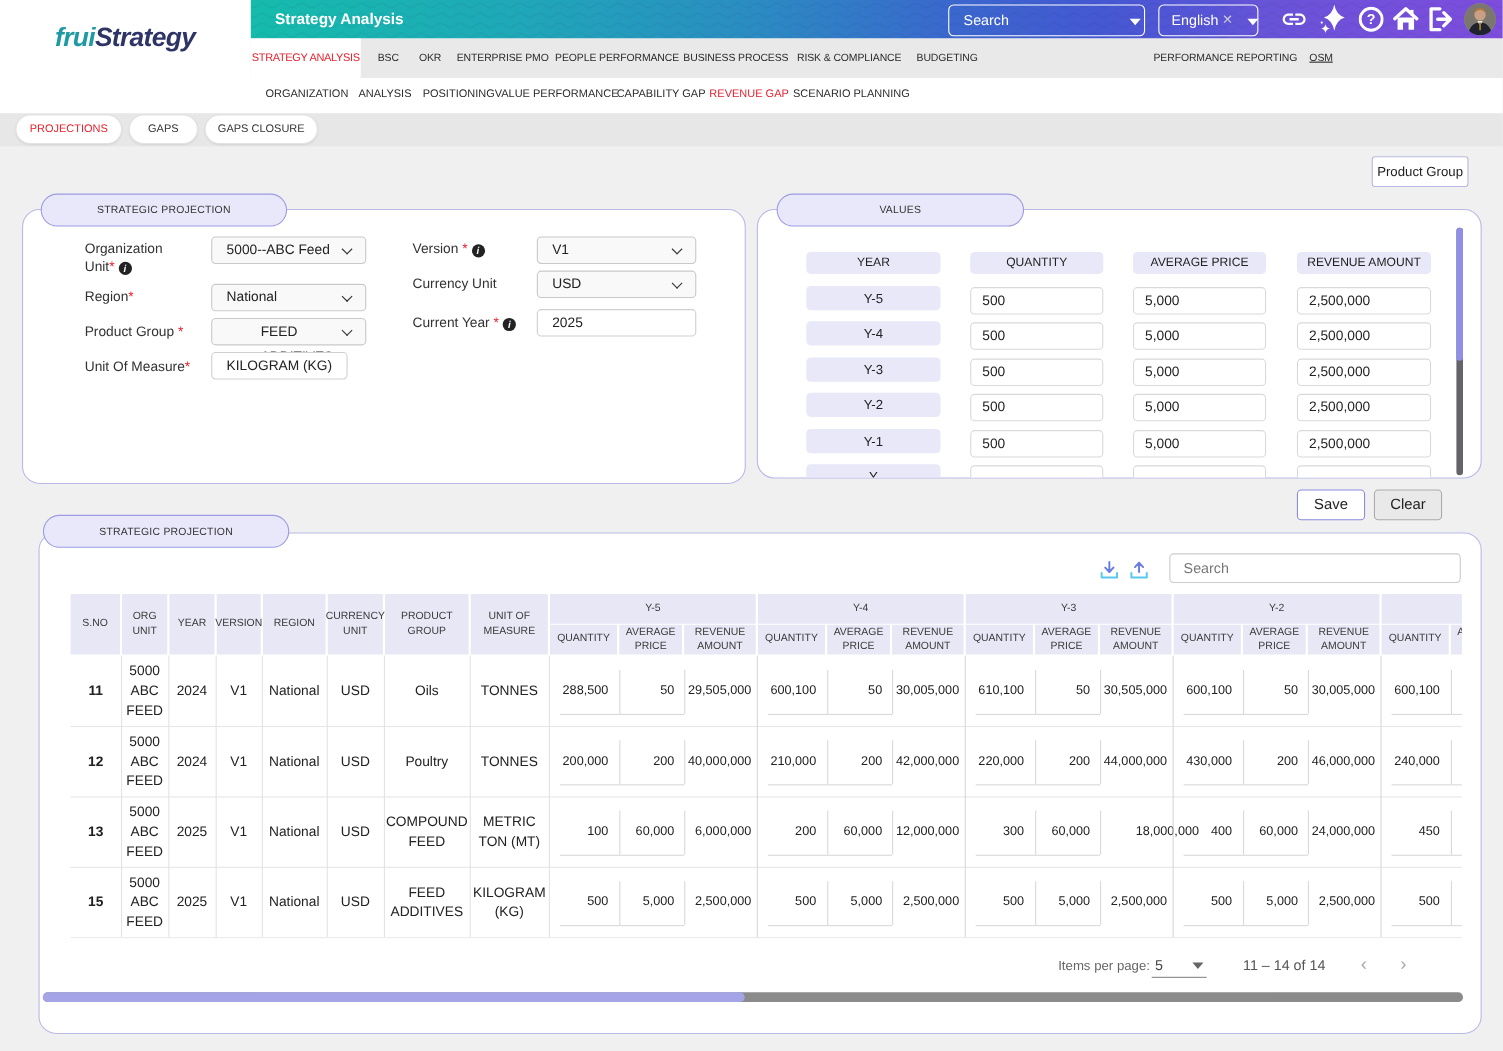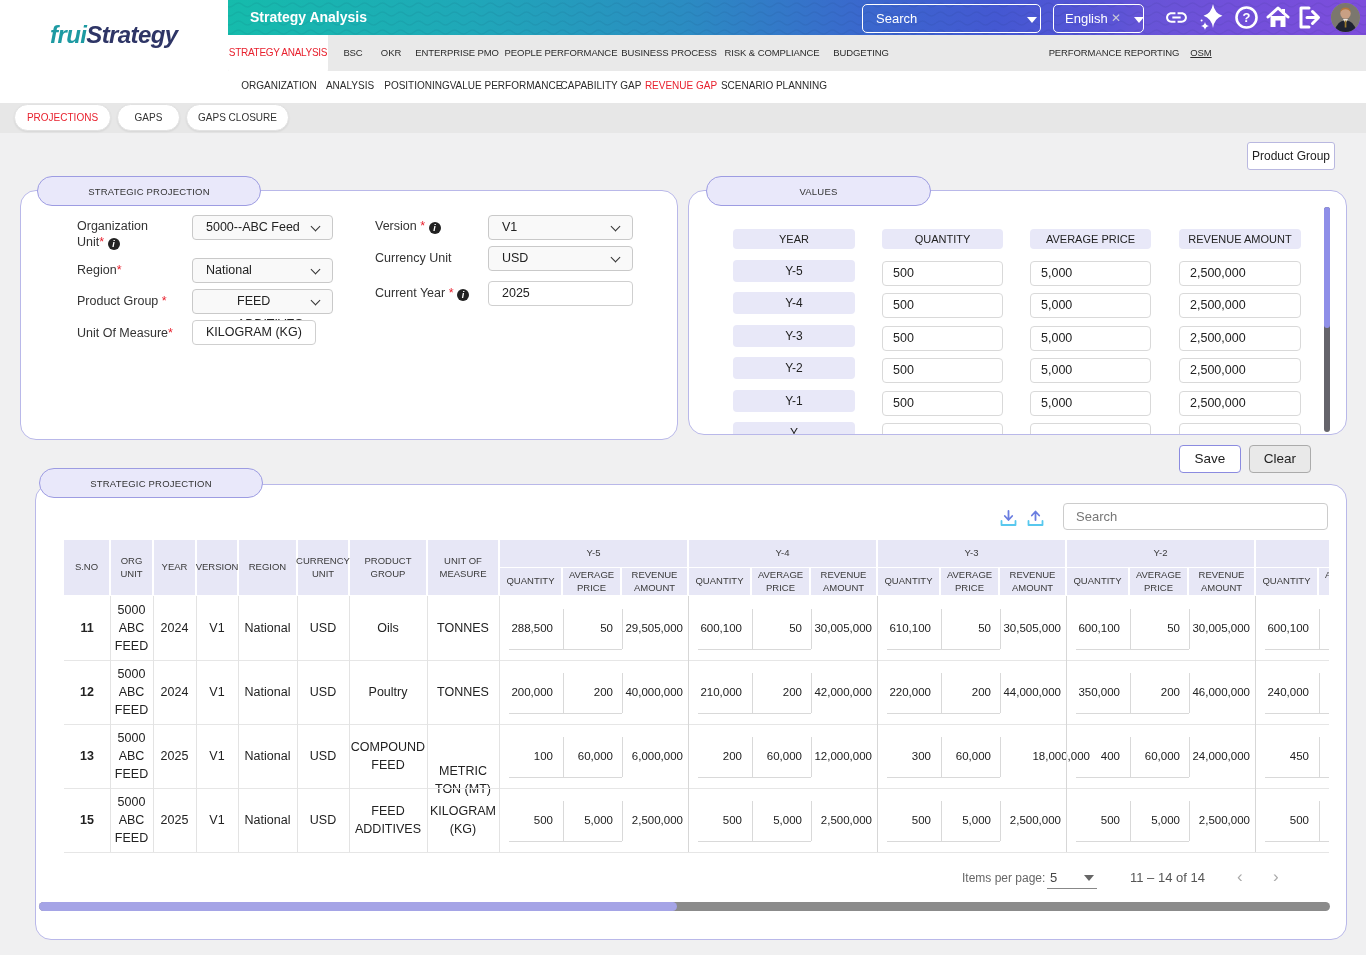--- a/index.html
+++ b/index.html
@@ -305,39 +305,39 @@
       <div class="num" style="left:746px;top:120px;width:62px;">42,000,000</div>
       <div class="vl" style="left:688px;top:133px;height:40px;"></div>
       <div class="vl" style="left:747px;top:133px;height:40px;"></div>
       <div class="hl" style="left:634px;top:173px;width:113px;"></div>
       <div class="num" style="left:813px;top:120px;width:54px;">220,000</div>
       <div class="num" style="left:876px;top:120px;width:51px;">200</div>
       <div class="num" style="left:935px;top:120px;width:62px;">44,000,000</div>
       <div class="vl" style="left:877px;top:133px;height:40px;"></div>
       <div class="vl" style="left:936px;top:133px;height:40px;"></div>
       <div class="hl" style="left:823px;top:173px;width:113px;"></div>
-      <div class="num" style="left:1002px;top:120px;width:54px;">350,000</div>
+      <div class="num" style="left:1002px;top:120px;width:54px;">430,000</div>
       <div class="num" style="left:1065px;top:120px;width:51px;">200</div>
       <div class="num" style="left:1124px;top:120px;width:62px;">46,000,000</div>
       <div class="vl" style="left:1066px;top:133px;height:40px;"></div>
       <div class="vl" style="left:1125px;top:133px;height:40px;"></div>
       <div class="hl" style="left:1012px;top:173px;width:113px;"></div>
       <div class="num" style="left:1191px;top:120px;width:54px;">240,000</div>
       <div class="num" style="left:1254px;top:120px;width:51px;">200</div>
       <div class="vl" style="left:1255px;top:133px;height:40px;"></div>
       <div class="hl" style="left:1201px;top:173px;width:113px;"></div>
       <div class="rowline" style="top:184px;"></div>
       <div class="bcell" style="left:0px;top:184px;width:46px;height:64px;font-weight:bold;">13</div>
       <div class="bcell" style="left:46px;top:184px;width:43px;height:64px;">5000<br>ABC<br>FEED</div>
       <div class="bcell" style="left:89px;top:184px;width:43px;height:64px;">2025</div>
       <div class="bcell" style="left:132px;top:184px;width:42px;height:64px;">V1</div>
       <div class="bcell" style="left:174px;top:184px;width:59px;height:64px;">National</div>
       <div class="bcell" style="left:233px;top:184px;width:52px;height:64px;">USD</div>
       <div class="bcell" style="left:285px;top:184px;width:78px;height:64px;">COMPOUND<br>FEED</div>
-      <div class="bcell" style="left:363px;top:184px;width:72px;height:64px;margin-top:24px;">METRIC<br>TON (MT)</div>
+      <div class="bcell" style="left:363px;top:184px;width:72px;height:64px;">METRIC<br>TON (MT)</div>
       <div class="num" style="left:435px;top:184px;width:54px;">100</div>
       <div class="num" style="left:498px;top:184px;width:51px;">60,000</div>
       <div class="num" style="left:557px;top:184px;width:62px;">6,000,000</div>
       <div class="vl" style="left:499px;top:197px;height:40px;"></div>
       <div class="vl" style="left:558px;top:197px;height:40px;"></div>
       <div class="hl" style="left:445px;top:237px;width:113px;"></div>
       <div class="num" style="left:624px;top:184px;width:54px;">200</div>
       <div class="num" style="left:687px;top:184px;width:51px;">60,000</div>
       <div class="num" style="left:746px;top:184px;width:62px;">12,000,000</div>
       <div class="vl" style="left:688px;top:197px;height:40px;"></div>

